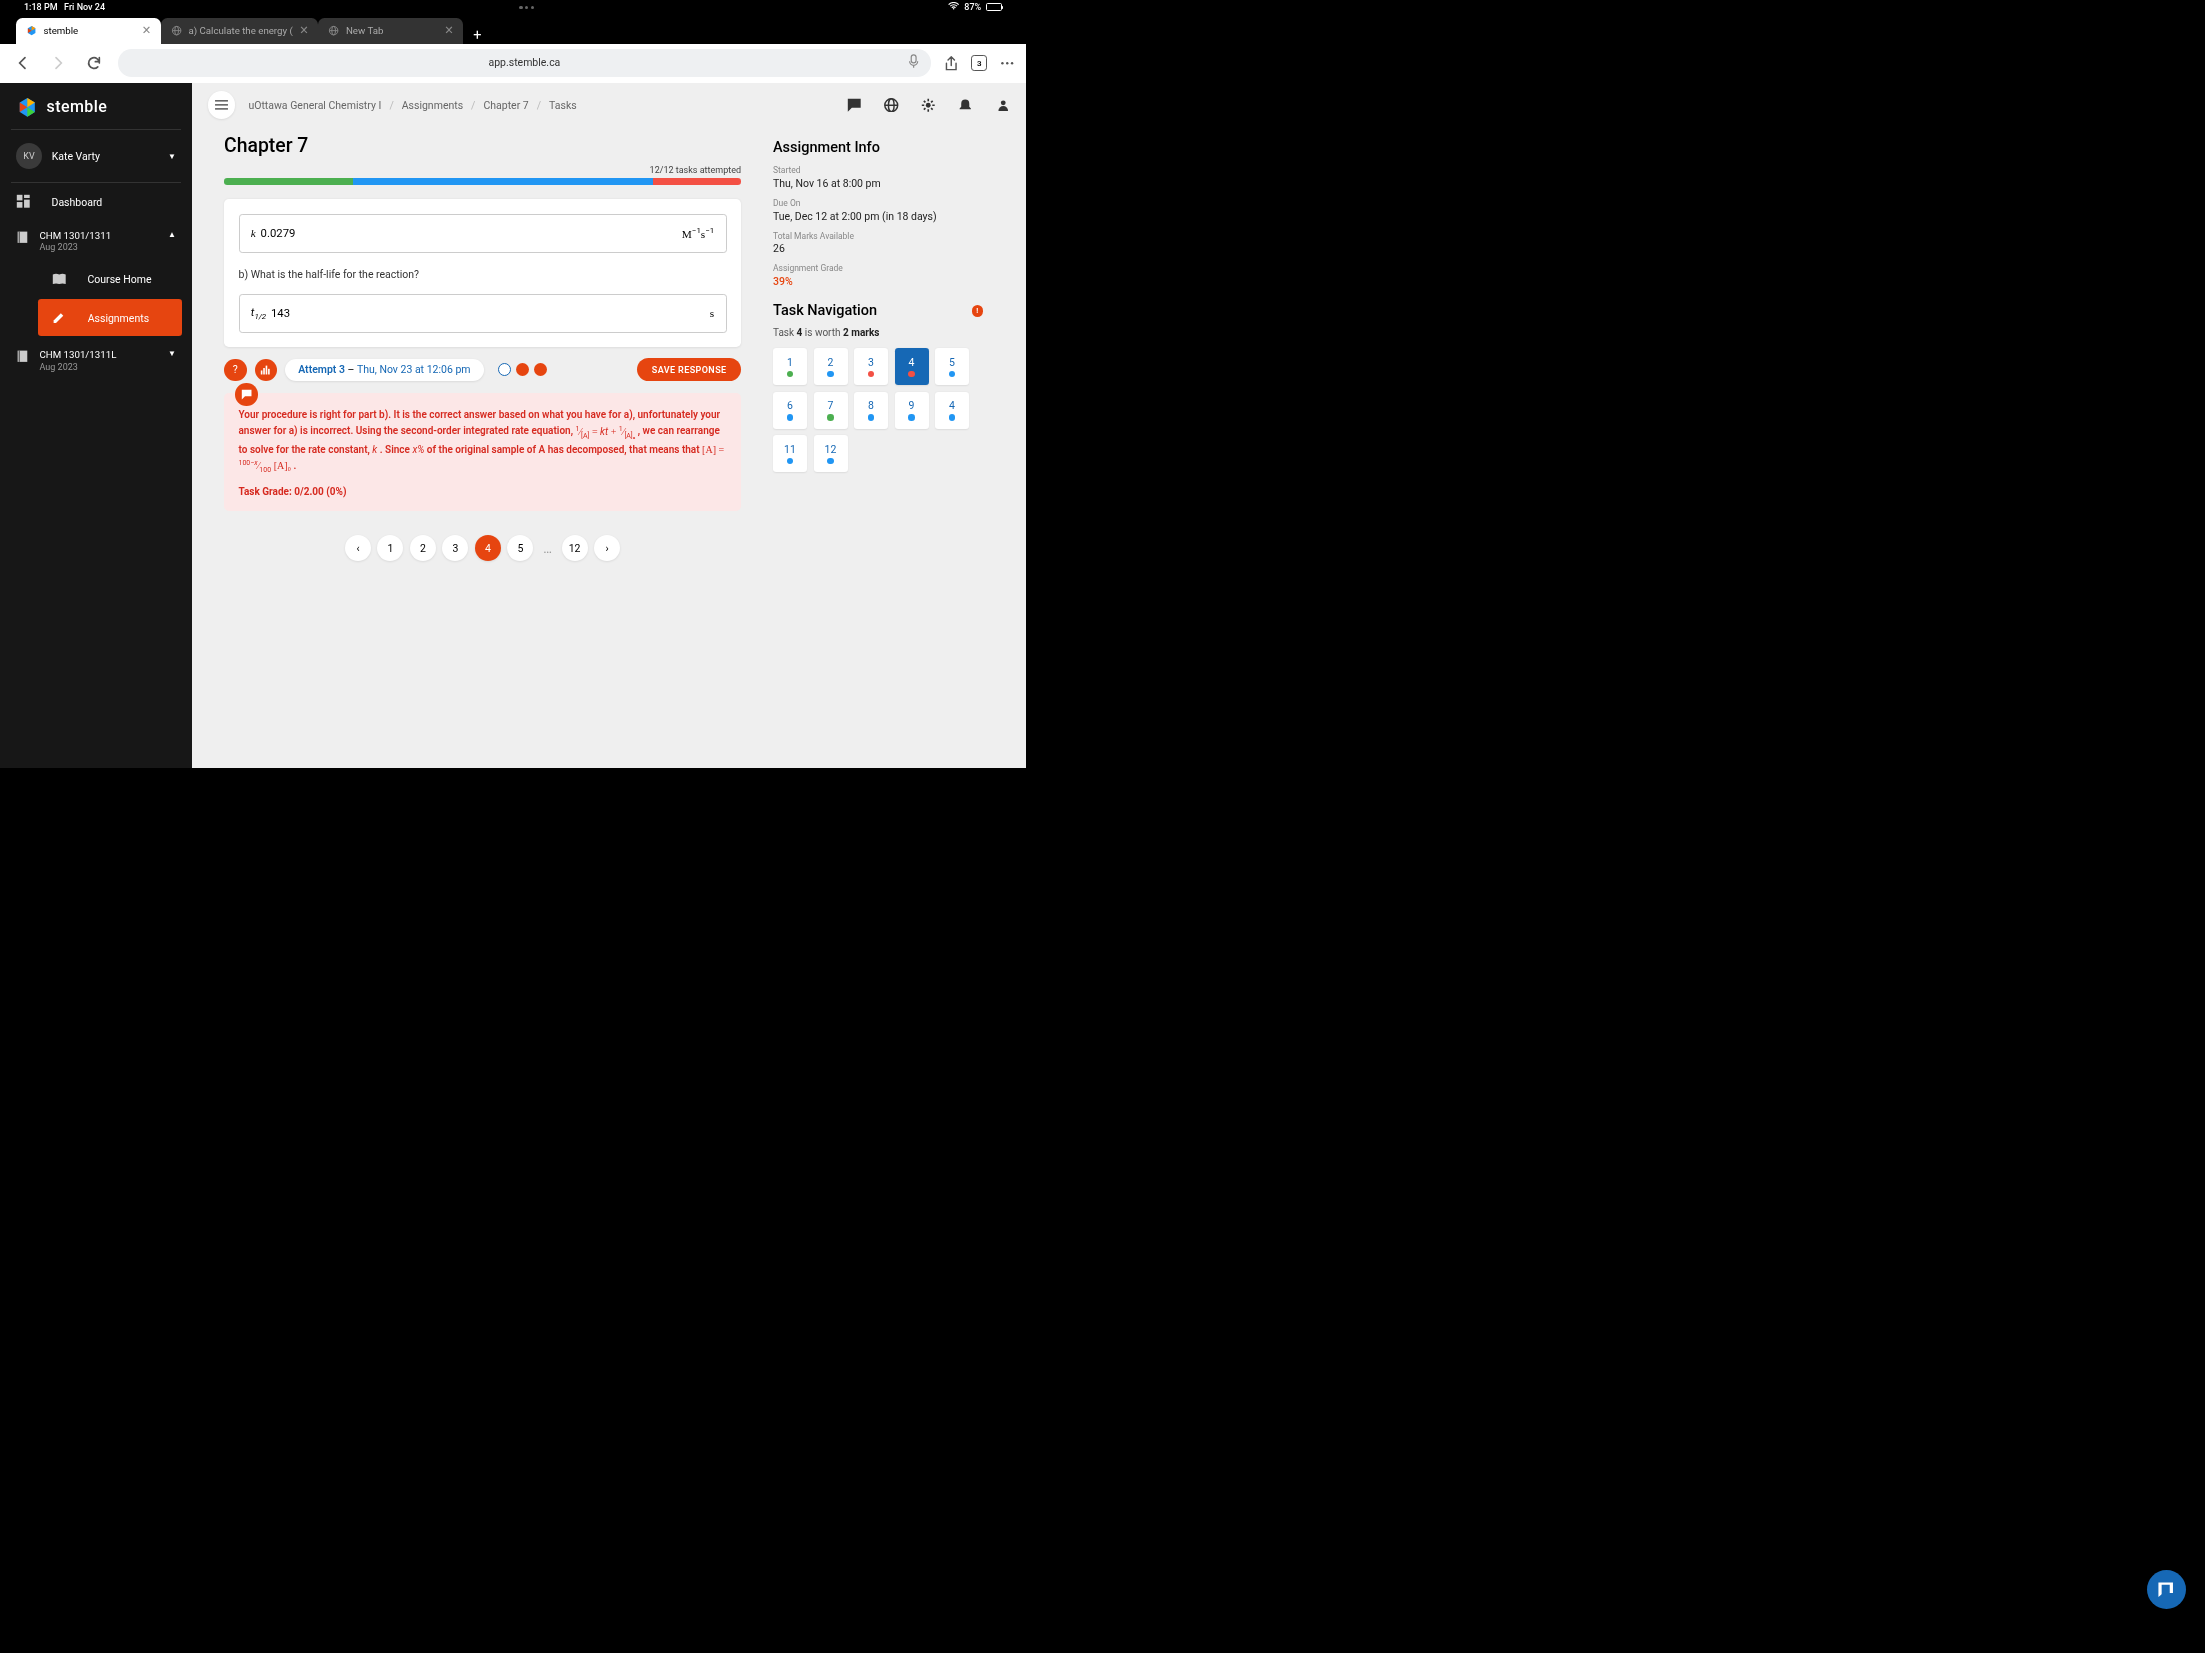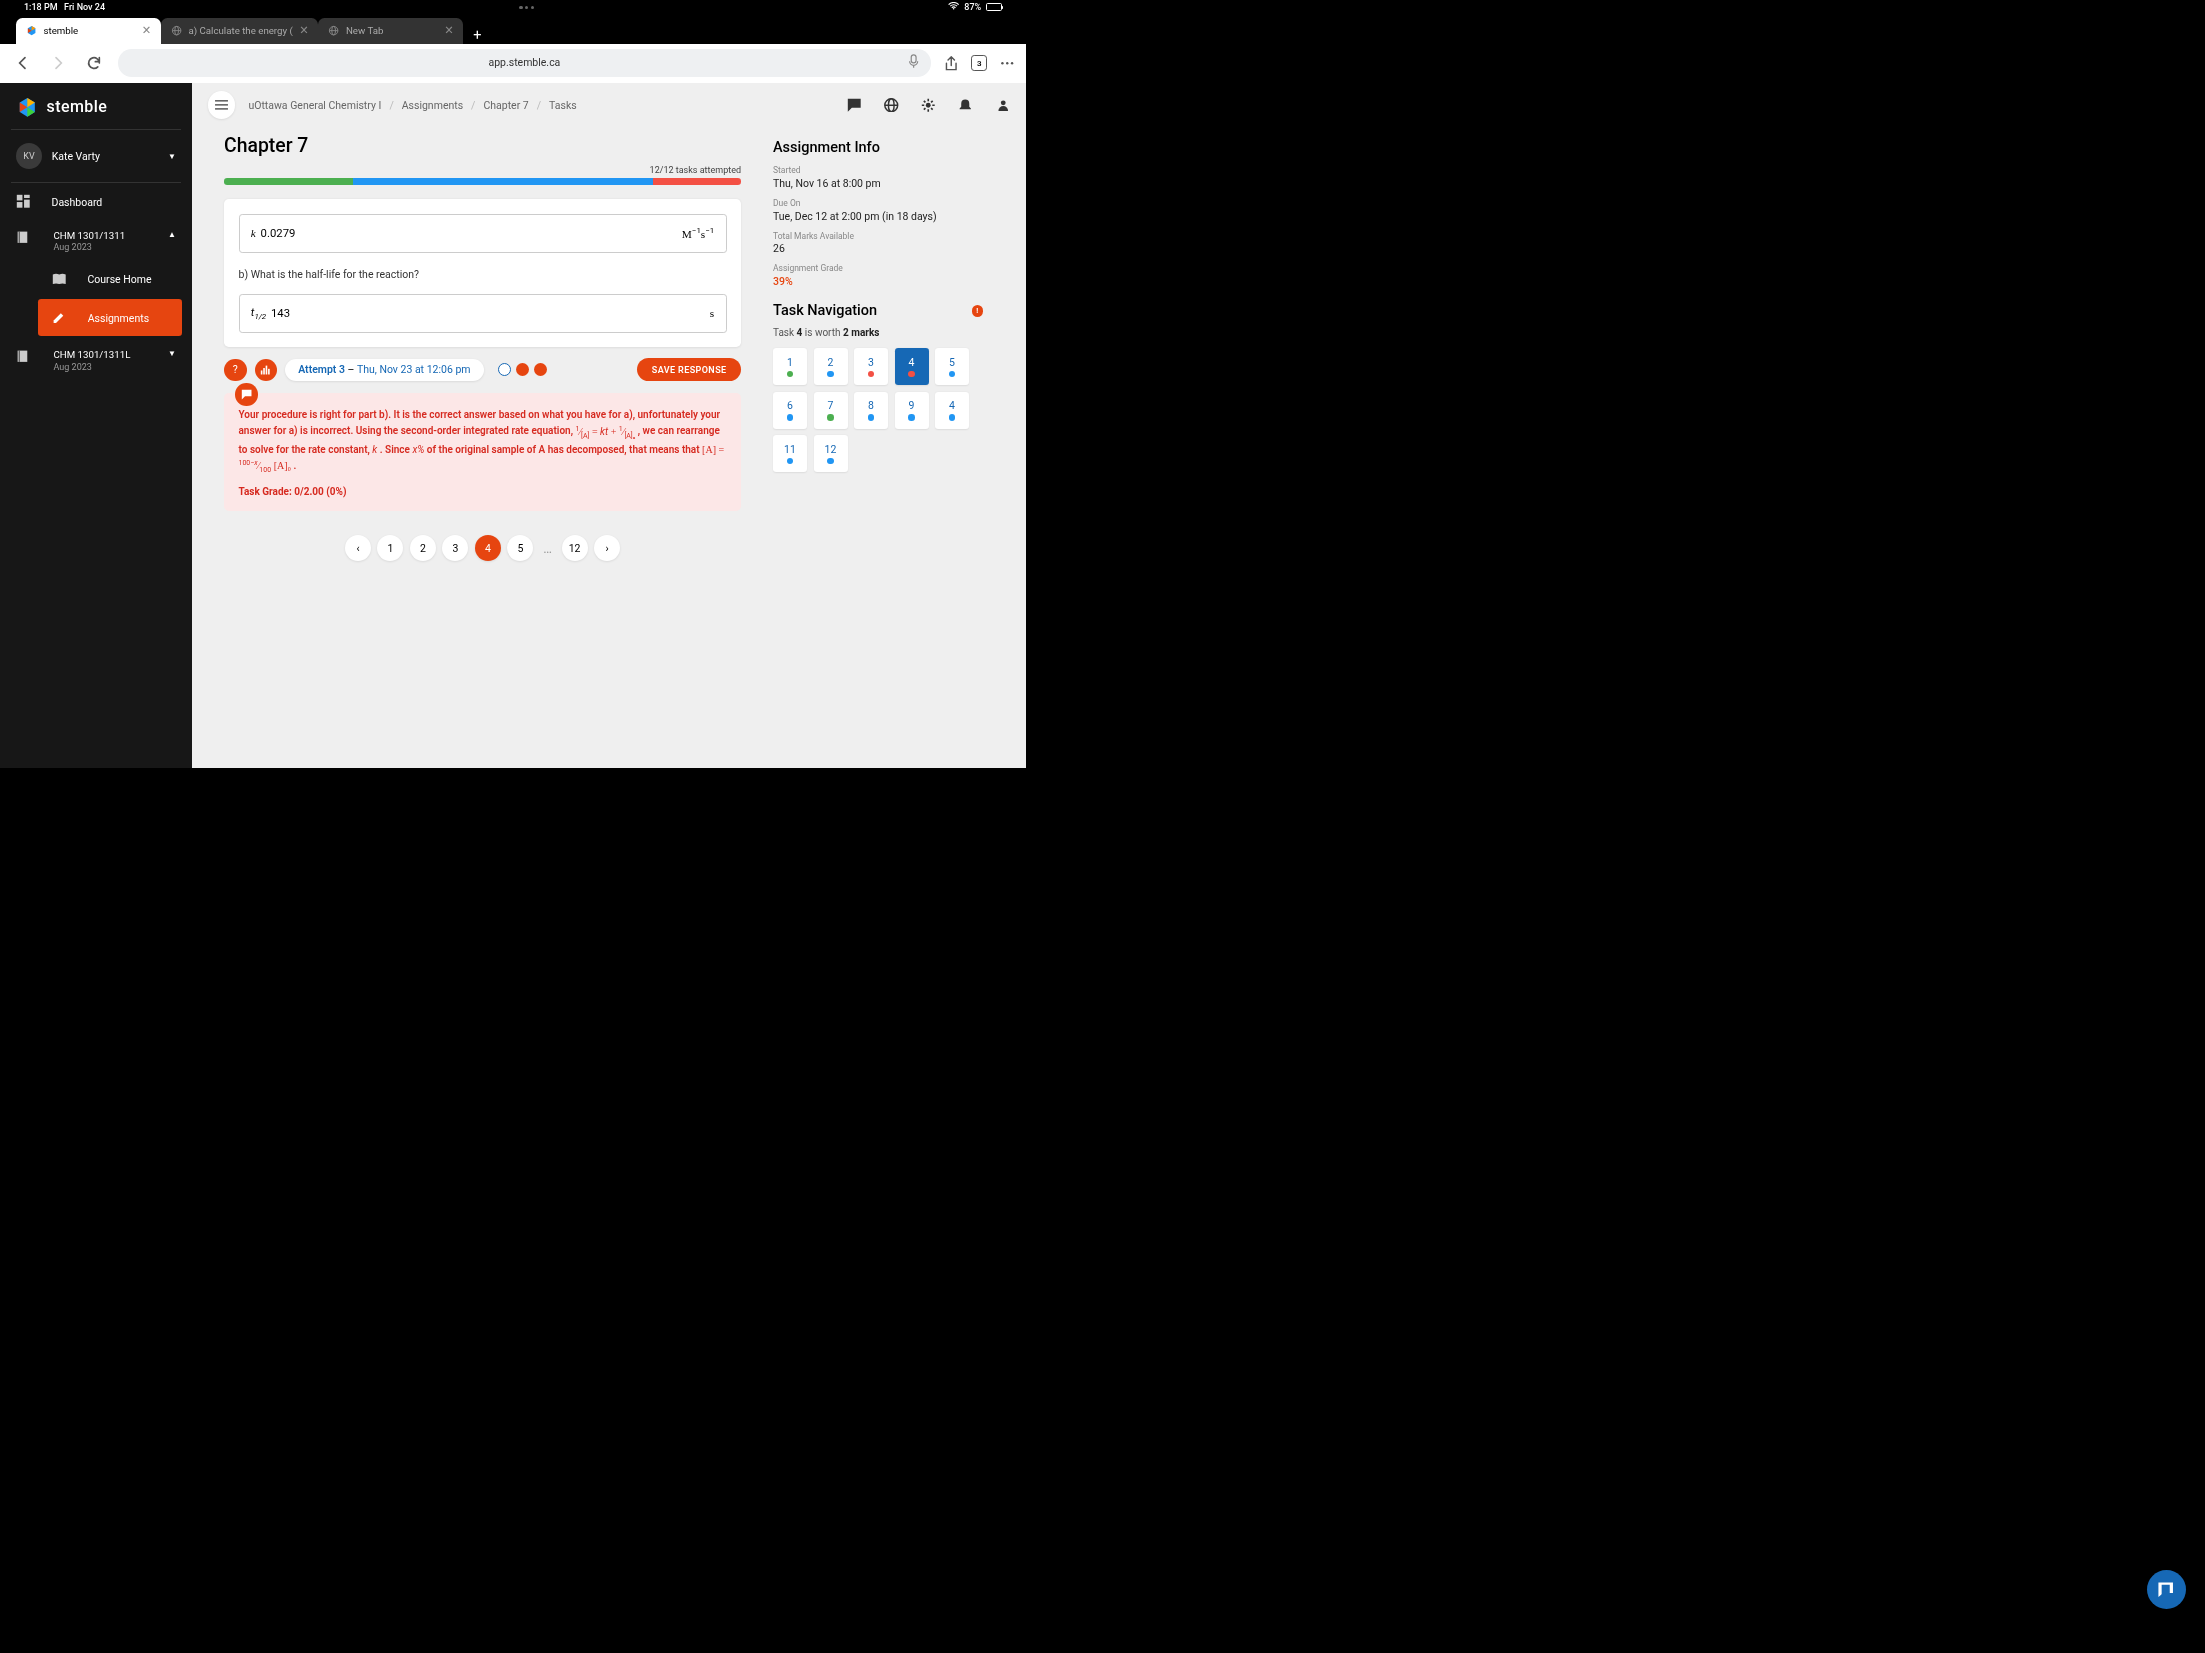--- a/index.html
+++ b/index.html
@@ -40,21 +40,21 @@
 .sidebar { width: 192px; background: #171717; color: #fff; display: flex; flex-direction: column; padding-top: 13px; }
 .logo { display: flex; align-items: center; gap: 8px; padding: 0 16px 11.3px; }
 .logo-mark { width: 22.6px; height: 22.6px; }
 .logo-text { font-size: 16px; font-weight: 500; letter-spacing: 0.4px; }
 .divider { height: 0.8px; background: #333; margin: 0 11.3px; }
 .user-row { display: flex; align-items: center; gap: 9.7px; padding: 13px 16px; font-size: 10.5px; }
 .avatar-circle { width: 26px; height: 26px; border-radius: 50%; background: #3a3a3a; display:flex; align-items:center; justify-content:center; font-size:9px; color:#ccc; }
 .chevron { margin-left: auto; font-size: 8px; }
 .nav-item { display: flex; align-items: flex-end; gap: 21px; padding: 11.3px 16px; font-size: 10.5px; }
 .nav-item .nav-icon { width: 14.5px; height: 14.5px; color: #ccc; }
-.course-item { display: flex; align-items: flex-start; gap: 23px; padding: 9.7px 16px; font-size: 9.7px; }
+.course-item { display: flex; align-items: flex-start; gap: 9px; padding: 9.7px 16px; font-size: 9.7px; }
 .course-item .subtitle { font-size: 9px; color: #999; margin-top: 1.6px; }
 .subnav { padding-left: 28px; }
 .subnav .nav-item { padding: 9.7px 16px 9.7px 24px; }
 .subnav .nav-item.active { background: #e64510; border-radius: 3.2px; margin: 3.2px 9.7px; padding: 11.3px 14.5px; }
 
 
 .main { flex: 1; display: flex; flex-direction: column; overflow: hidden; }
 .topbar { height: 45px; display: flex; align-items: center; padding: 0 16px; gap: 13px; background: #efefef; }
 .menu-circle { width: 27.4px; height: 27.4px; border-radius: 50%; background: #fff; display:flex; align-items:center; justify-content:center; box-shadow: 0 0.8px 2.4px rgba(0,0,0,0.1); }
 .breadcrumb { display: flex; gap: 8px; font-size: 10.5px; color: #666; }

